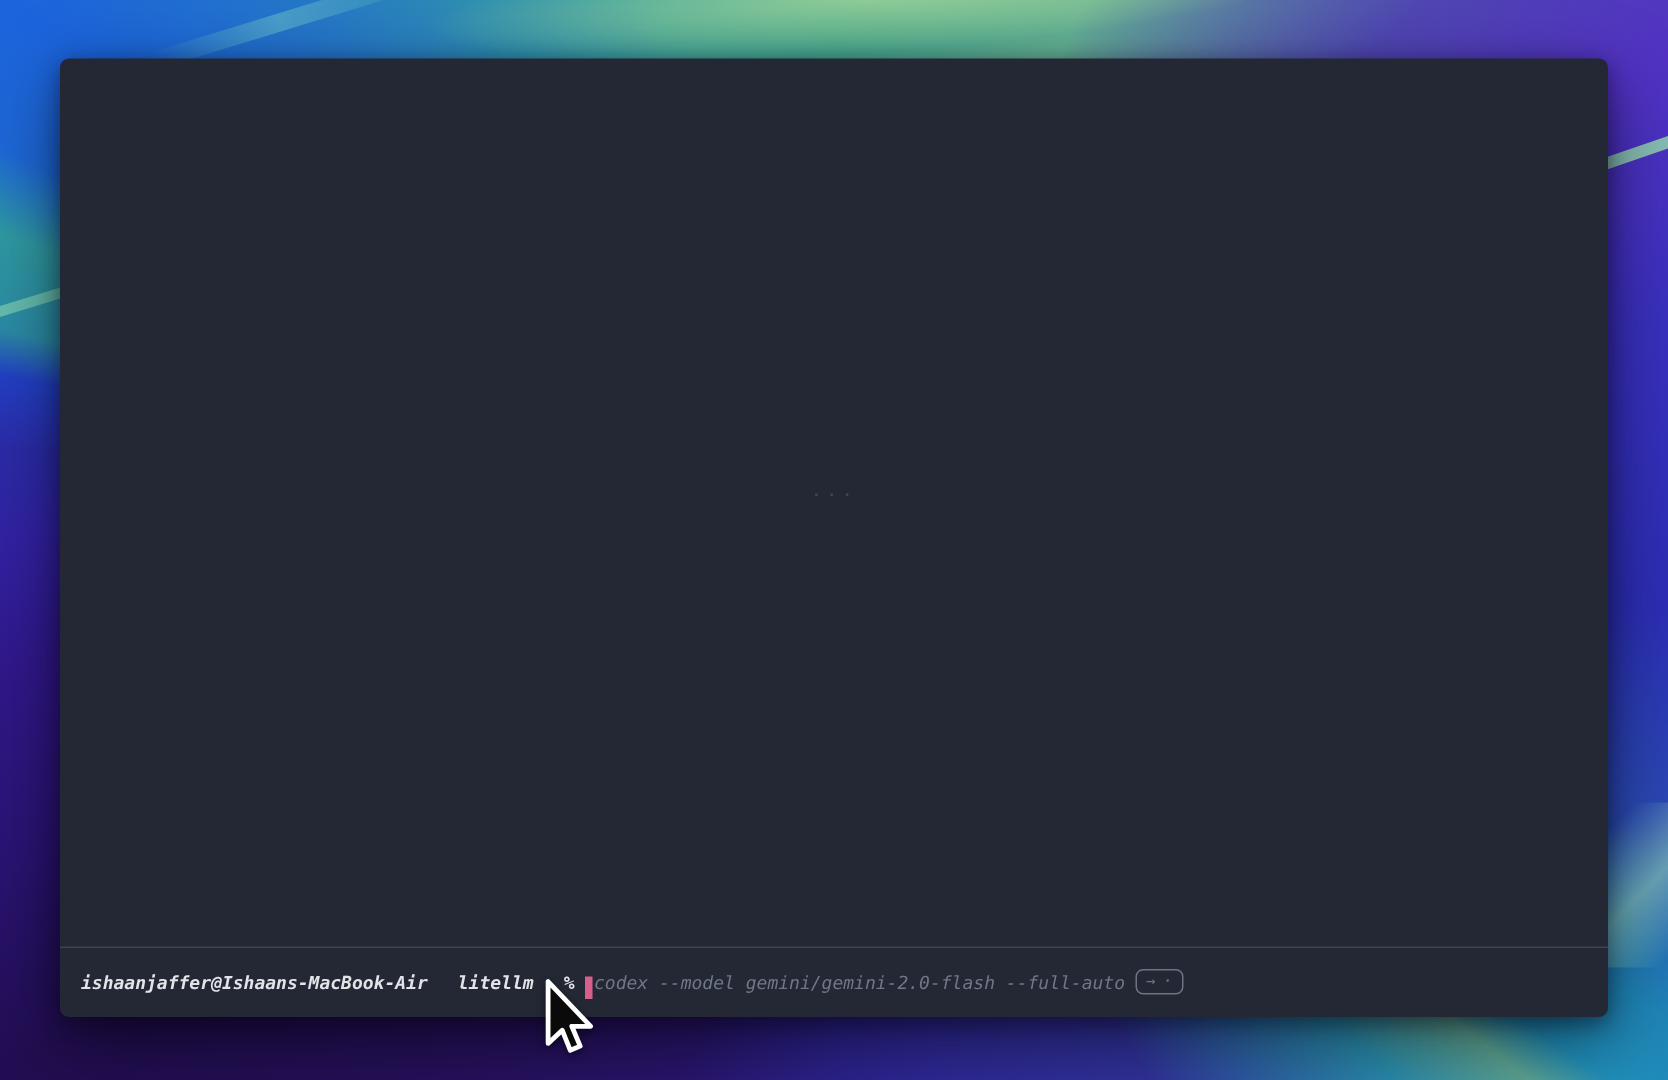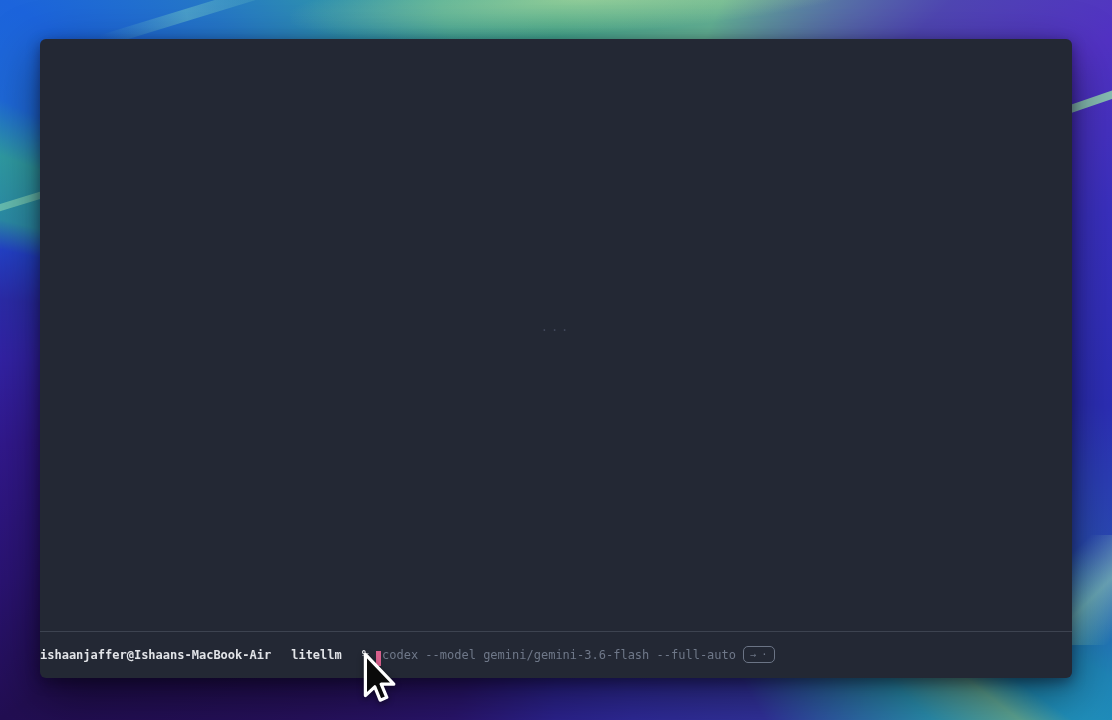--- a/index.html
+++ b/index.html
@@ -72,22 +72,22 @@
     box-shadow:0 18px 50px rgba(0,0,0,.5),0 4px 14px rgba(10,5,30,.45);
   }
   .terminal-body{position:absolute;left:0;top:0;right:0;height:592px;}
   .loading-dots{
     position:absolute;left:50%;top:284px;transform:translateX(-50%);
     color:#59617a;opacity:.55;font-size:12px;letter-spacing:3px;
   }
   .divider{position:absolute;left:0;right:0;top:592px;height:1px;background:#3d4350;}
   .prompt-bar{
     position:absolute;left:0;right:0;top:593px;bottom:0;
-    display:flex;align-items:center;
-    font-size:12px;white-space:nowrap;
+    display:flex;align-items:center;padding-left:14px;
+    font-size:12px;white-space:nowrap;font-style:italic;
   }
   .p-strong{color:#e2e4e8;font-weight:bold;}
   .sp{margin-left:20px;}
   .caret{
     display:inline-block;width:5px;height:15px;background:#d85f8c;
     margin-left:7px;margin-right:1px;transform:translateY(3px);
   }
   .suggestion{color:#6f7889;}
   .hint-badge{
     display:inline-flex;align-items:center;gap:5px;
@@ -116,21 +116,21 @@
 <div class="terminal-window">
   <div class="terminal-body">
     <span class="loading-dots">···</span>
   </div>
   <div class="divider"></div>
   <div class="prompt-bar">
     <span class="p-strong">ishaanjaffer@Ishaans-MacBook-Air</span>
     <span class="p-strong sp">litellm</span>
     <span class="p-strong sp">%</span>
     <span class="caret"></span>
-    <span class="suggestion">codex --model gemini/gemini-3.6-flash --full-auto</span>
+    <span class="suggestion">codex --model gemini/gemini-2.0-flash --full-auto</span>
     <span class="hint-badge">
       <span>→</span>
       <span>·</span>
     </span>
   </div>
 </div>
 
 <svg class="mouse-cursor" width="40" height="58" viewBox="0 0 20 29">
   <path d="M4.2 1.2 L4.2 21.8 L8.9 17.4 L11.6 24.1 L14.9 22.7 L12.1 16.1 L18.4 16.1 Z" fill="#0a0a0a" stroke="#ffffff" stroke-width="1.6" stroke-linejoin="round"></path>
 </svg>

